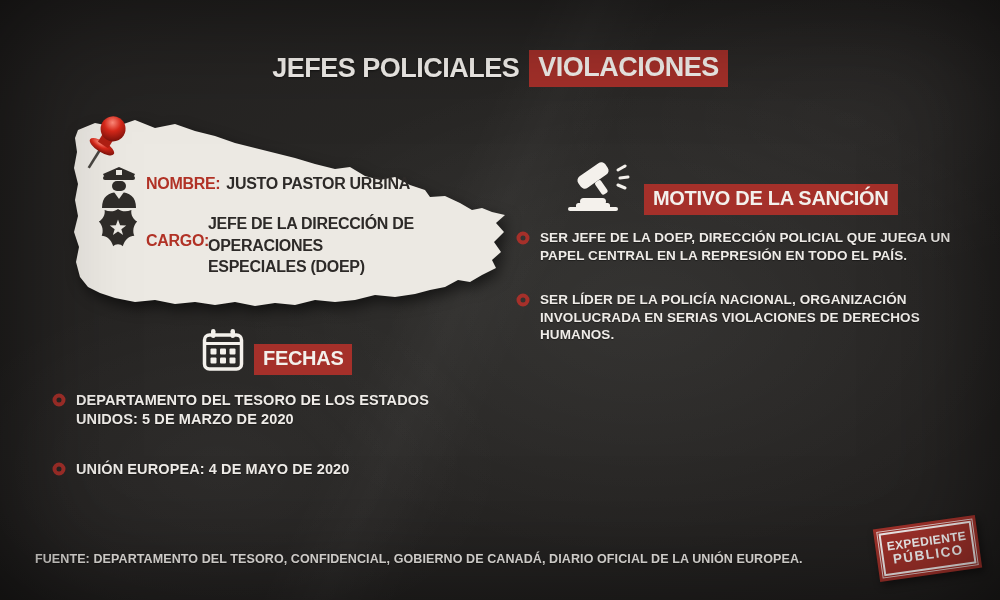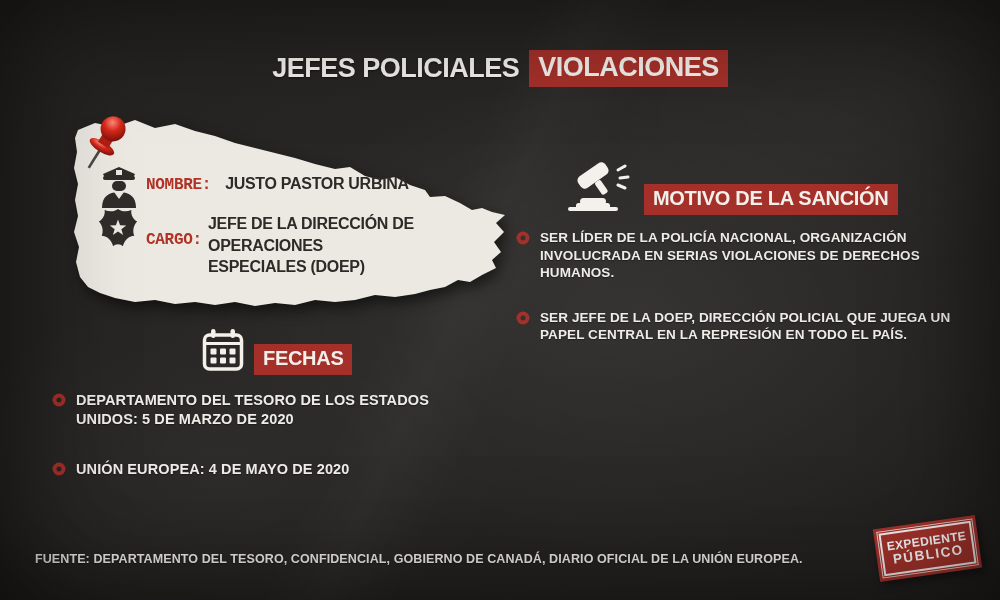--- a/index.html
+++ b/index.html
@@ -29,21 +29,21 @@
   .title .hl { background:#a5302a; padding:2px 9px 4px; text-shadow:none; }
 
   
   .paper { position:absolute; left:70px; top:112px; width:445px; height:200px; }
   .paper svg.shape { position:absolute; left:0; top:0; filter:drop-shadow(4px 6px 7px rgba(0,0,0,0.55)); }
   .pushpin { position:absolute; left:10px; top:0px; width:46px; height:66px; transform:rotate(32deg); }
   .officer { position:absolute; left:30px; top:50px; }
   .badge   { position:absolute; left:26px; top:95px; }
   .paper-text { position:absolute; color:#2d2a28; font-weight:bold; letter-spacing:-0.3px; }
   .name-row { left:76px; top:63px; font-size:16px; }
-  .red-label { color:#b13226; margin-right:14px;font-family:Liberation Mono, monospace; }
+  .red-label { color:#b13226; margin-right:6px; }
   .cargo-row { left:76px; top:101px; font-size:16px; width:272px; padding-left:62px; line-height:1.35; }
   .cargo-row .red-label { position:absolute; left:0; top:17px; }
 
   
   .sec-header { position:absolute; display:flex; align-items:flex-end; gap:10px; }
   .chip {
     background:#a5302a; color:#f3f0ec; font-weight:bold; font-size:20px;
     letter-spacing:-0.3px; padding:3px 9px 5px; margin-bottom:1px;
   }
   .motivo-header { left:568px; top:158px; }
@@ -165,27 +165,27 @@
       </svg>
     </span>
     <span class="chip">MOTIVO DE LA SANCIÓN</span>
   </div>
 
   <div class="blist motivo-list">
     <div class="bullet-row">
       <svg width="14" height="14" viewBox="0 0 14 14">
         <circle cx="7" cy="7" r="4.5" fill="none" stroke="#a5302a" stroke-width="4"></circle>
       </svg>
+      <span class="btext">SER JEFE DE LA DOEP, DIRECCIÓN POLICIAL QUE JUEGA UN PAPEL CENTRAL EN LA REPRESIÓN EN TODO EL PAÍS.</span>
+    </div>
+    <div class="bullet-row">
+      <svg width="14" height="14" viewBox="0 0 14 14">
+        <circle cx="7" cy="7" r="4.5" fill="none" stroke="#a5302a" stroke-width="4"></circle>
+      </svg>
       <span class="btext">SER LÍDER DE LA POLICÍA NACIONAL, ORGANIZACIÓN INVOLUCRADA EN SERIAS VIOLACIONES DE DERECHOS HUMANOS.</span>
-    </div>
-    <div class="bullet-row">
-      <svg width="14" height="14" viewBox="0 0 14 14">
-        <circle cx="7" cy="7" r="4.5" fill="none" stroke="#a5302a" stroke-width="4"></circle>
-      </svg>
-      <span class="btext">SER JEFE DE LA DOEP, DIRECCIÓN POLICIAL QUE JUEGA UN PAPEL CENTRAL EN LA REPRESIÓN EN TODO EL PAÍS.</span>
     </div>
   </div>
 
   <div class="sec-header fechas-header">
     <span>
       <svg width="42" height="44" viewBox="0 0 42 44">
         <g stroke="#f4f1ec" fill="none">
           <rect x="2.5" y="7" width="37" height="34" rx="5" stroke-width="3.5"></rect>
           <line x1="3" y1="15.5" x2="39" y2="15.5" stroke-width="3"></line>
         </g>

